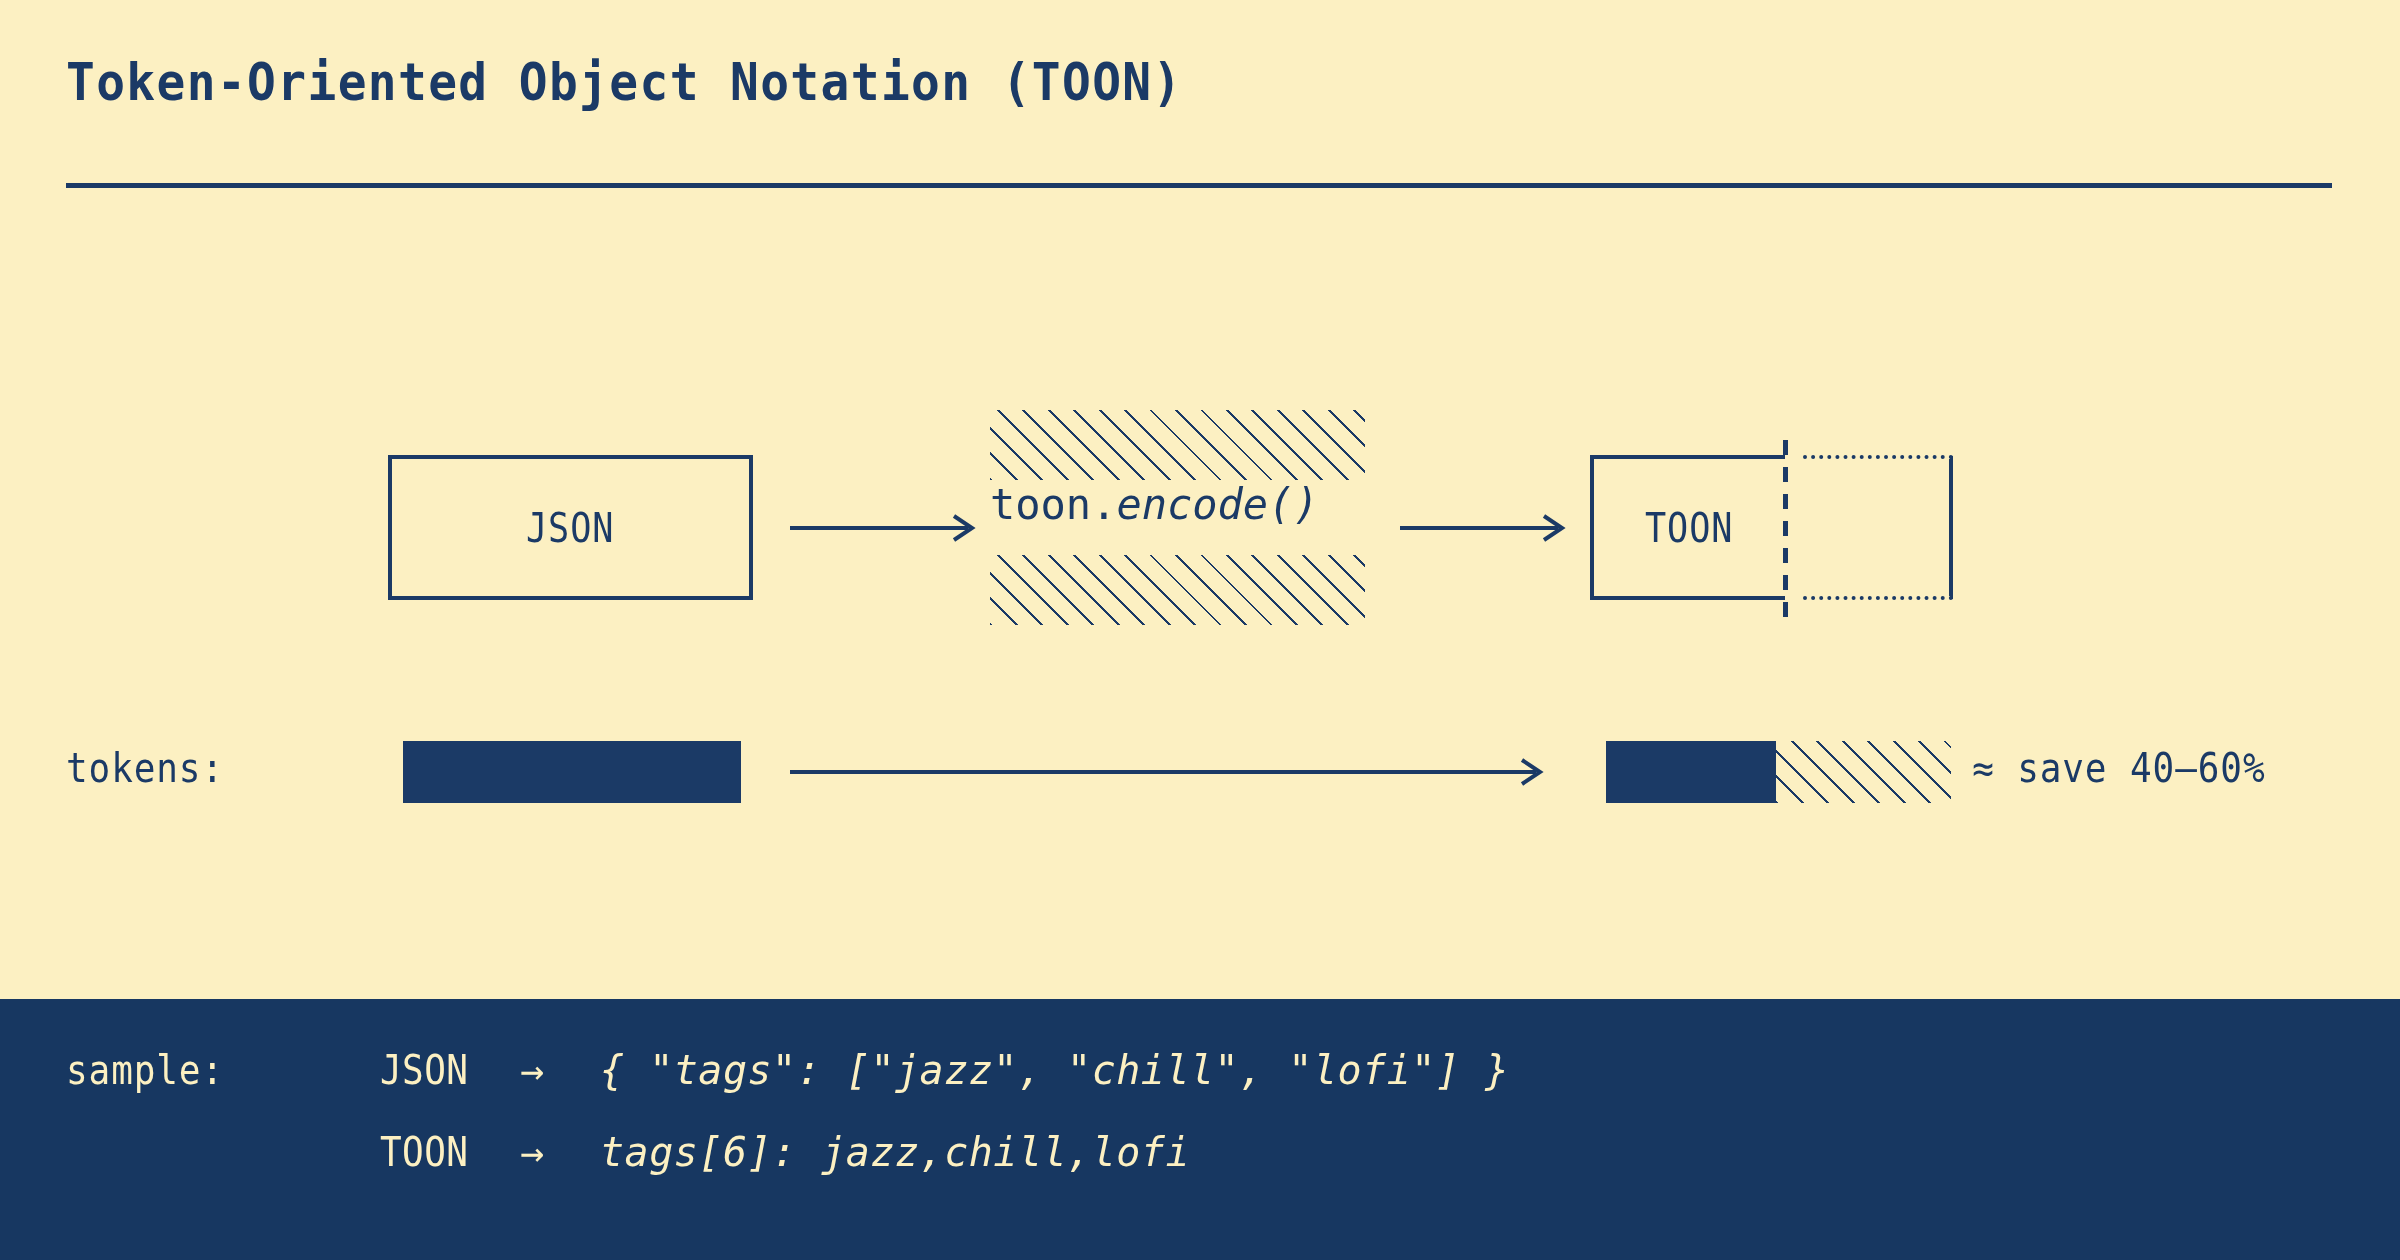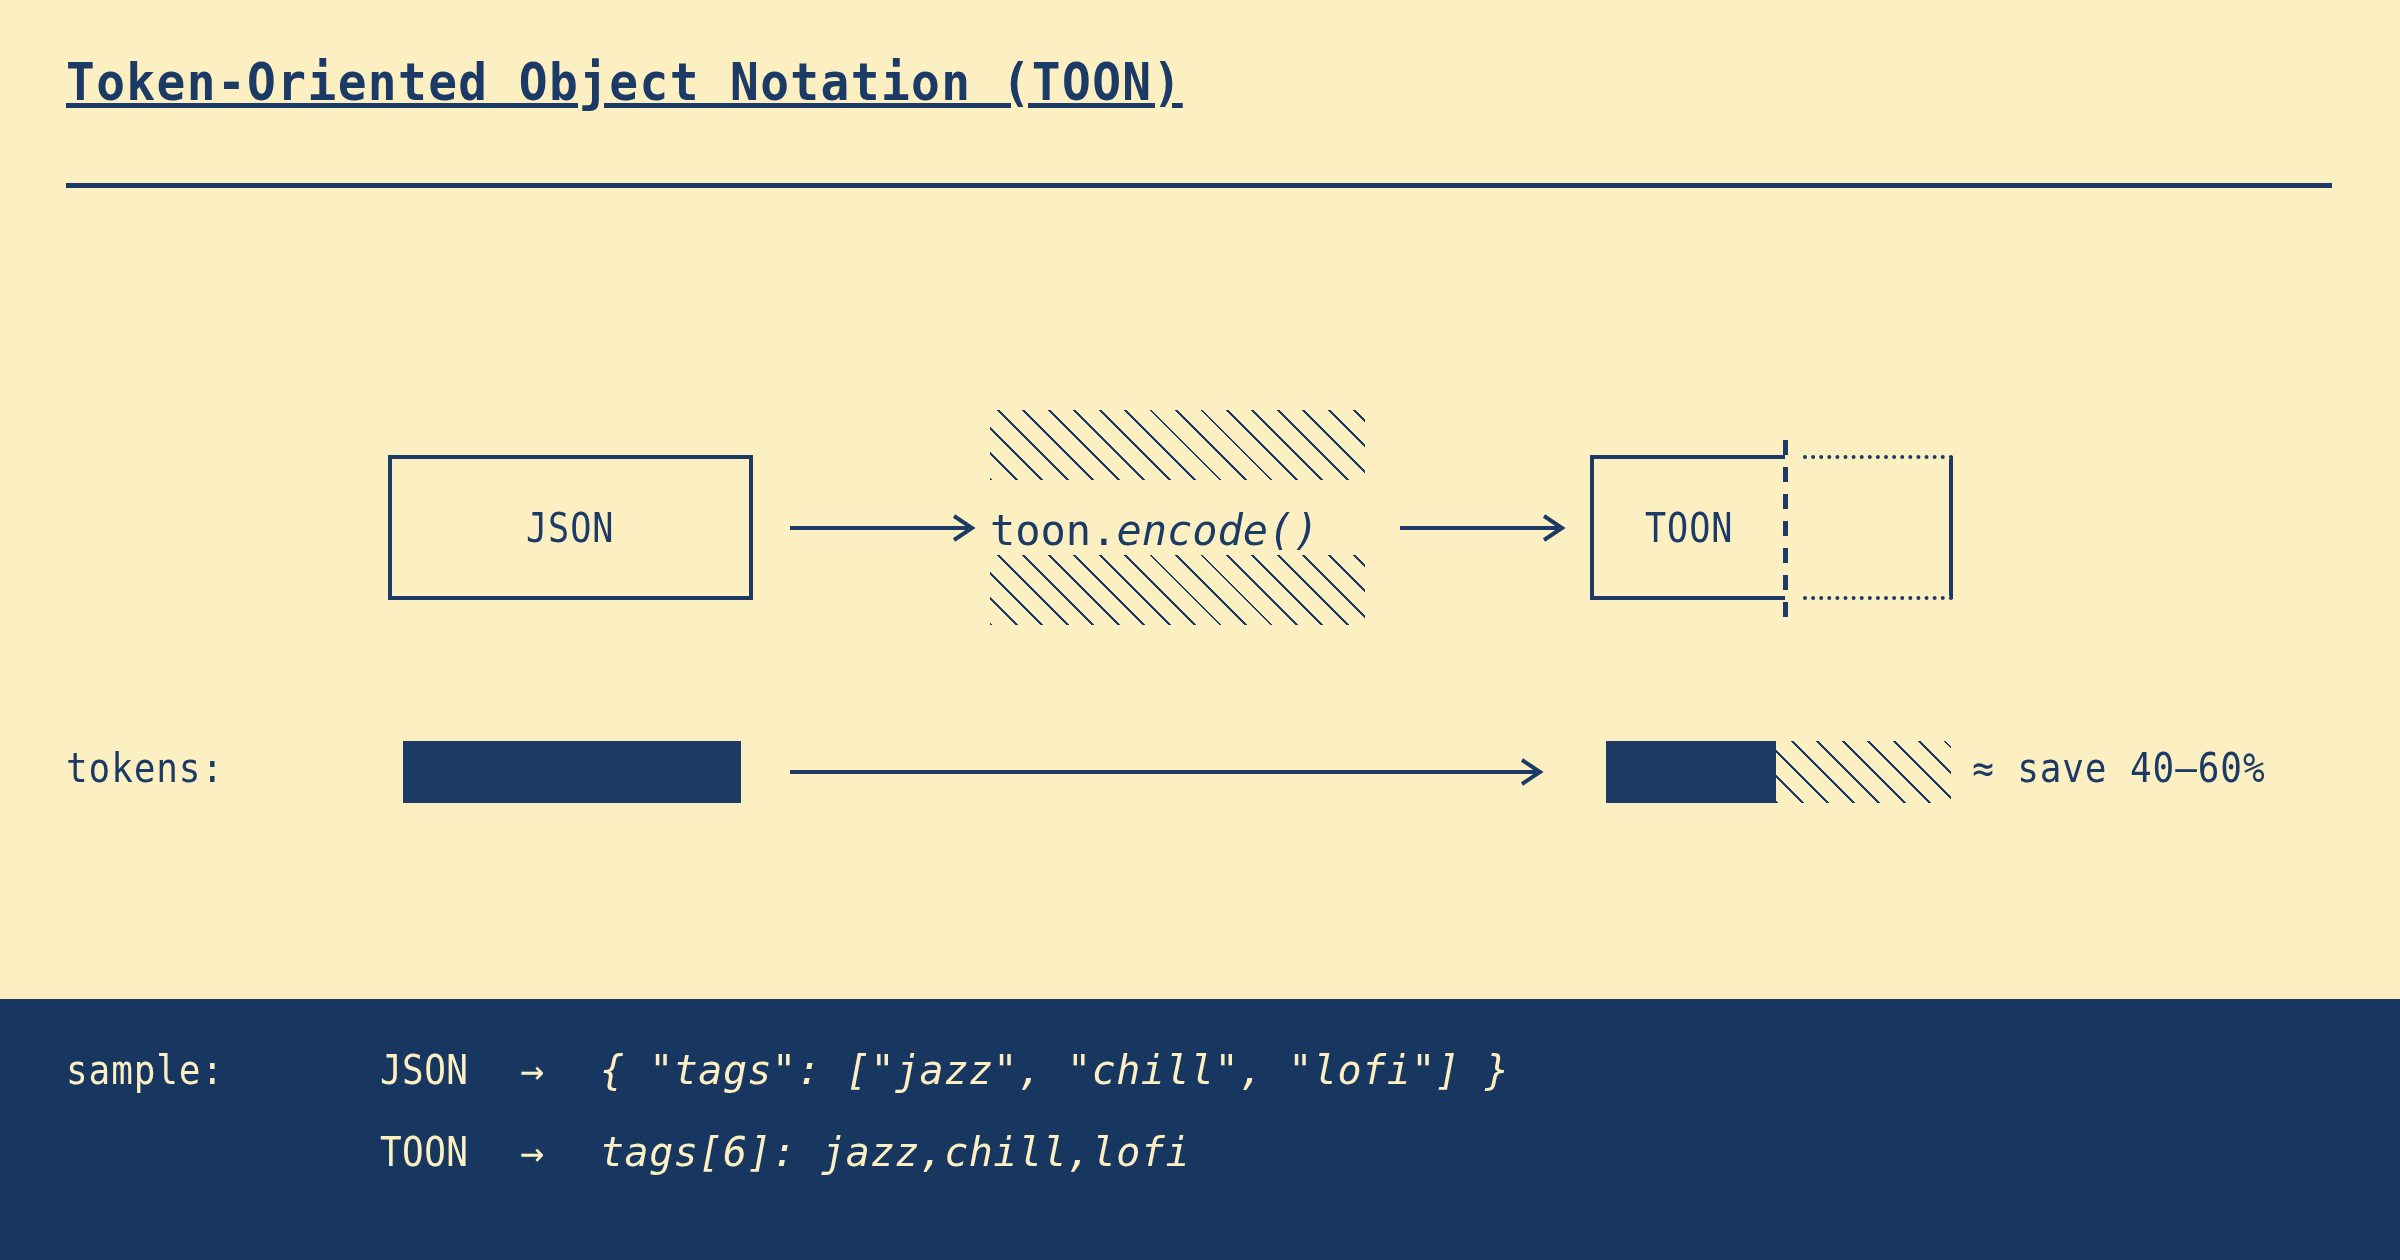--- a/index.html
+++ b/index.html
@@ -16,21 +16,20 @@
     color: #1b3a66;
     position: relative;
   }
 
   
   #title-block {
     position: absolute;
     left: 66px;
     top: 52px;
     width: 2266px;
-    text-decoration: underline;
   }
 
   #page-title {
     font-family: "DejaVu Sans Mono", "Liberation Mono", monospace;
     font-size: 52px;
     font-weight: 700;
     letter-spacing: 1.5px;
     color: #1b3a66;
     white-space: nowrap;
     transform: scaleX(0.92);
@@ -114,21 +113,21 @@
   #hatch-top { top: 0px; }
   #hatch-bottom { top: 145px; }
 
   #encode-label {
     position: absolute;
     left: 0;
     top: 70px;
     width: 375px;
     height: 75px;
     display: flex;
-    align-items: flex-end;
+    align-items: flex-start;
     justify-content: flex-start;
     font-size: 42px;
     color: #1b3a66;
     white-space: nowrap;
   }
 
   .up { font-style: normal; }
   .it { font-style: italic; }
 
   

